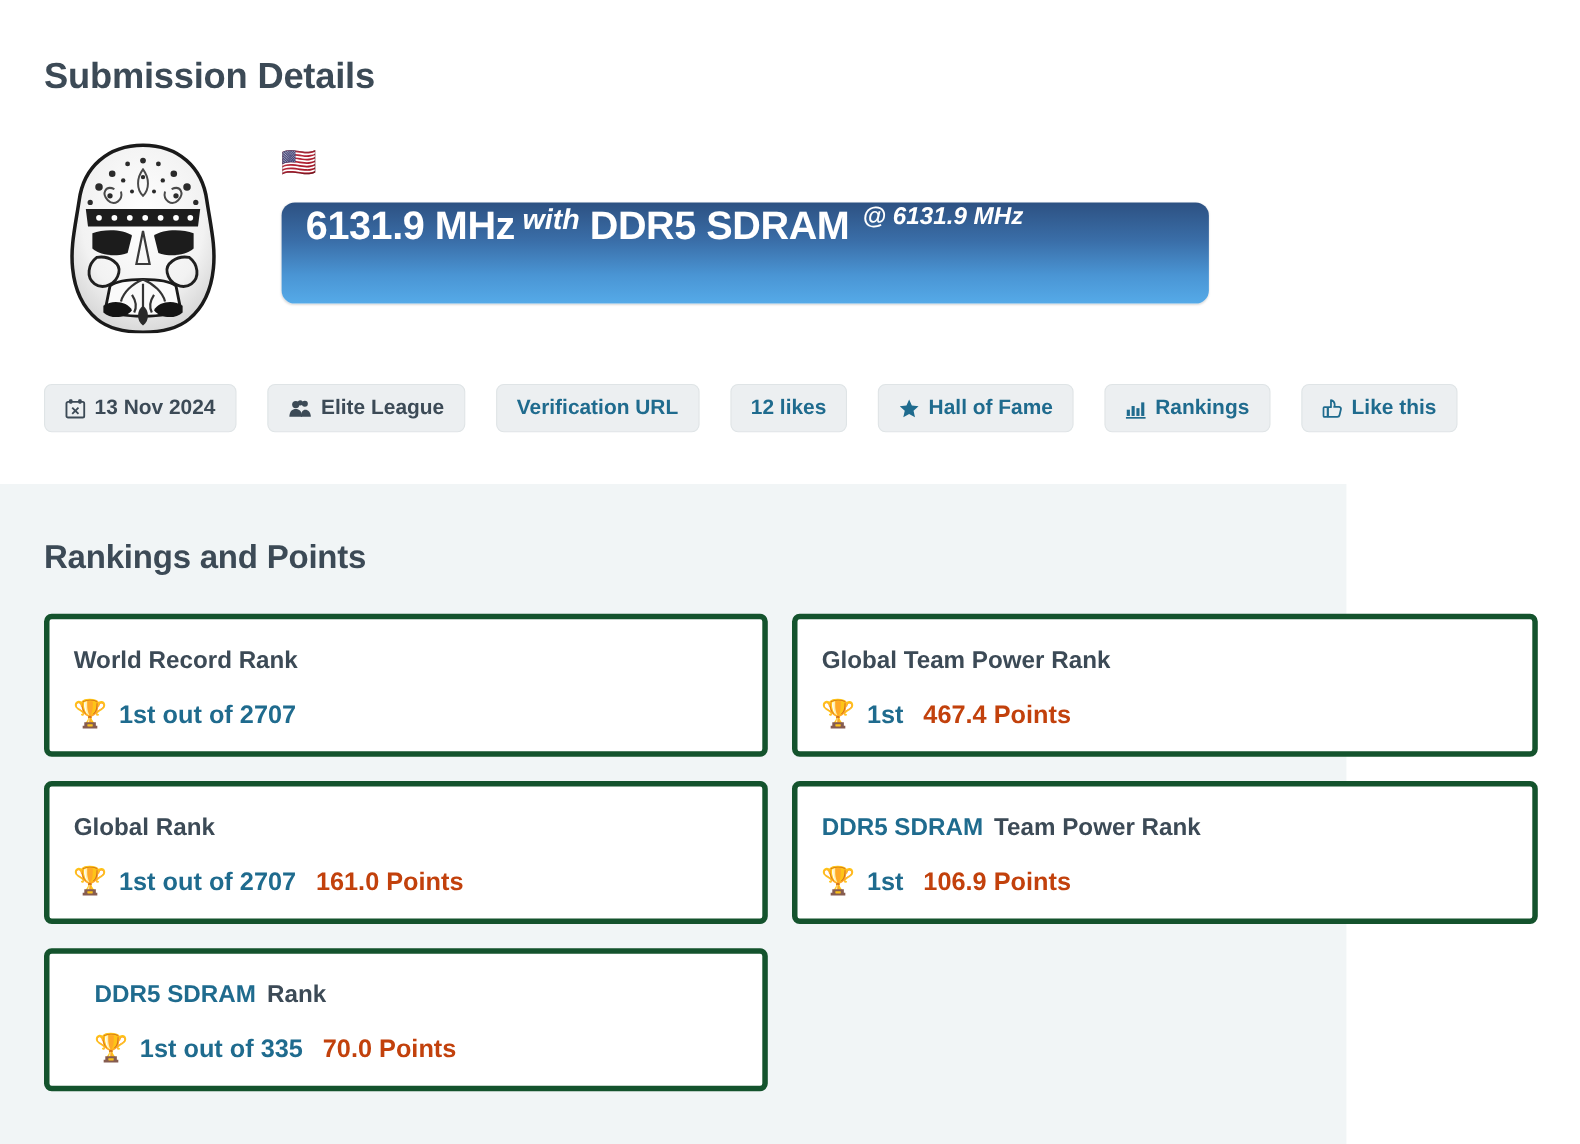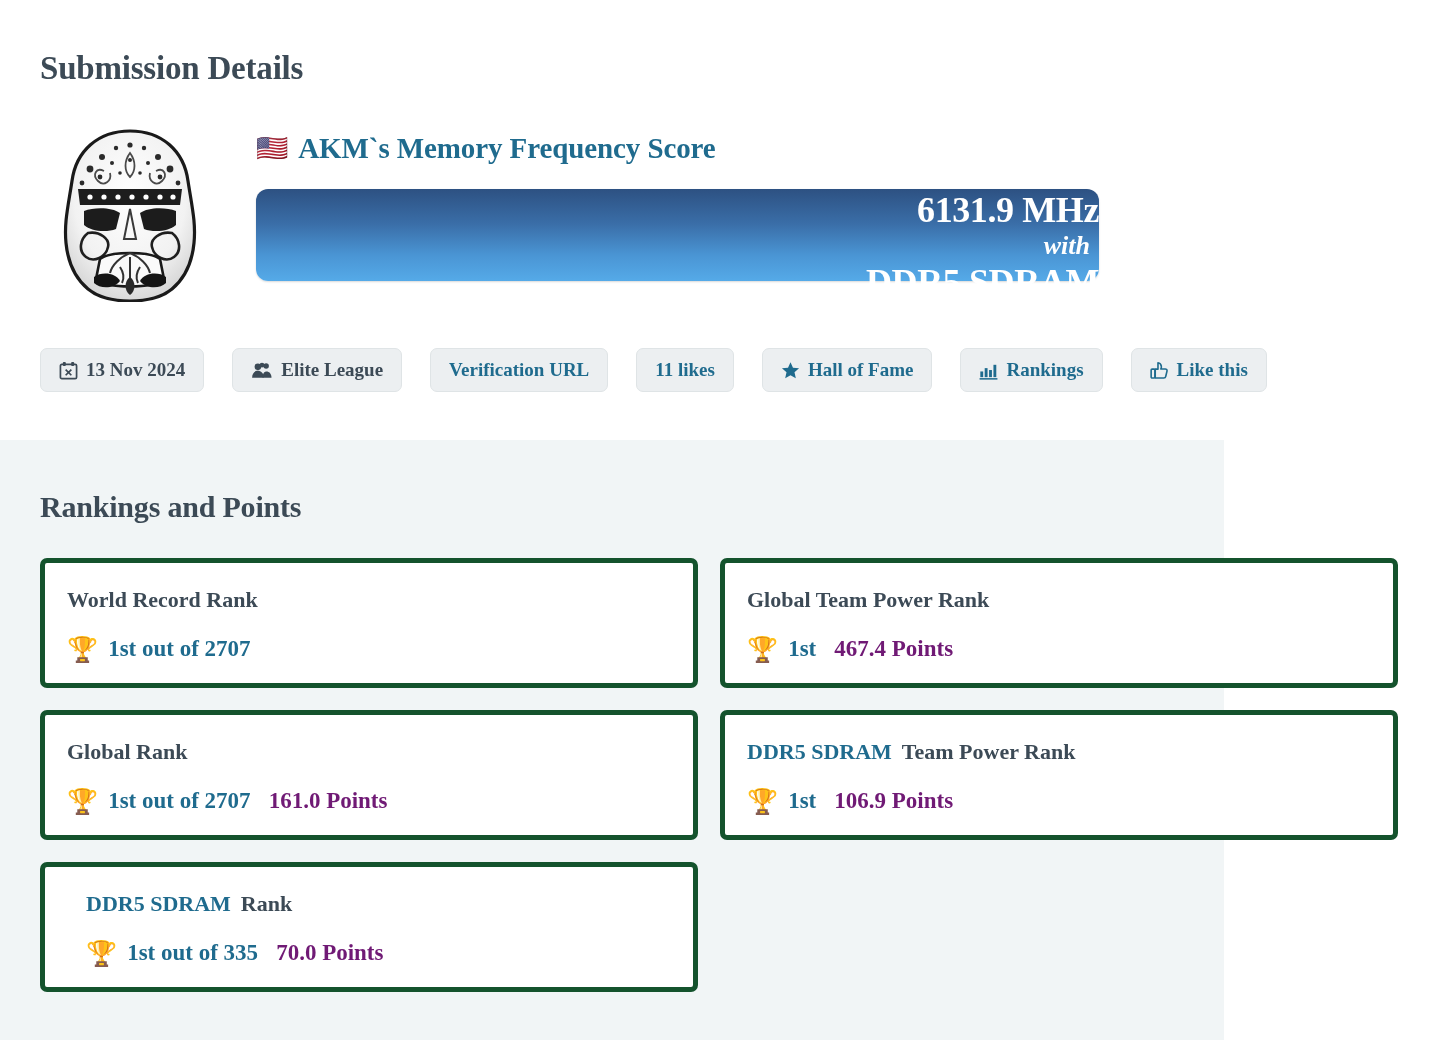--- a/index.html
+++ b/index.html
@@ -11,21 +11,20 @@
     width: 1436px;
     height: 1040px;
     font-family: "Liberation Sans", sans-serif;
     color: #37474f;
     overflow: hidden;
   }
   .page {
     position: relative;
     width: 1224px;
     height: 1040px;
-    font-family: Liberation Serif, serif;
   }
 
   
   .top-section {
     background: #ffffff;
     padding: 0;
     height: 440px;
     box-sizing: border-box;
   }
   .page-title {
@@ -81,26 +80,25 @@
   }
 
   .score-banner {
     margin-top: 24px;
     width: 843px;
     height: 92px;
     box-sizing: border-box;
     border-radius: 12px;
     background: linear-gradient(180deg, #2d5182 0%, #3a6ea8 38%, #4a95d4 72%, #55aae8 100%);
     display: flex;
-    align-items: flex-end;
+    align-items: flex-start;
     padding-left: 22px;
     color: #ffffff;
     white-space: nowrap;
     box-shadow: 0 1px 2px rgba(0,0,0,0.15);
-    flex-direction: column;
   }
   .score-main {
     font-size: 36px;
     font-weight: bold;
     letter-spacing: -0.4px;
   }
   .score-with {
     font-size: 26px;
     font-weight: bold;
     font-style: italic;
@@ -202,21 +200,21 @@
   }
   .trophy {
     font-size: 25px;
     line-height: 1;
     margin-right: 10px;
   }
   .rank-text {
     color: #1f6b8e;
   }
   .points-text {
-    color: #701a75;
+    color: #c2410c;
     padding-left: 18px;
   }
   .card.r1 { grid-column: 1; grid-row: 1; }
   .card.r2 { grid-column: 2; grid-row: 1; }
   .card.r3 { grid-column: 1; grid-row: 2; }
   .card.r4 { grid-column: 2; grid-row: 2; }
   .card.r5 { grid-column: 1; grid-row: 3; padding-left: 41px; }
 </style>
 </head>
 <body>
@@ -299,21 +297,20 @@
           <path d="M112 150 C104 144 90 146 86 154 C92 162 106 162 112 156 Z" fill="#141414"></path>
 
           <path d="M76 150 C70 154 70 164 76 168 C82 164 82 154 76 150 Z" fill="#2a2a2a"></path>
         </svg>
       </div>
 
       <div class="submission-main">
 
         <div class="score-title">
           <span class="flag-icon">🇺🇸</span>
-          <span>AKM`s Memory Frequency Score</span>
         </div>
 
         <div class="score-banner">
           <span class="score-main">6131.9 MHz</span>
           <span class="score-with">with</span>
           <span class="score-hw">DDR5 SDRAM</span>
           <span class="score-at">@ 6131.9 MHz</span>
         </div>
 
       </div>
@@ -344,21 +341,21 @@
           </svg>
         </span>
         <span>Elite League</span>
       </div>
 
       <div class="badge">
         <span>Verification URL</span>
       </div>
 
       <div class="badge">
-        <span>11 likes</span>
+        <span>12 likes</span>
       </div>
 
       <div class="badge">
         <span class="bicon">
           <svg width="19" height="19" viewBox="0 0 20 20">
             <path d="M10 1.2 L12.6 7 L19 7.7 L14.2 11.9 L15.6 18.2 L10 15 L4.4 18.2 L5.8 11.9 L1 7.7 L7.4 7 Z" fill="#1f6b8e"></path>
           </svg>
         </span>
         <span>Hall of Fame</span>
       </div>

